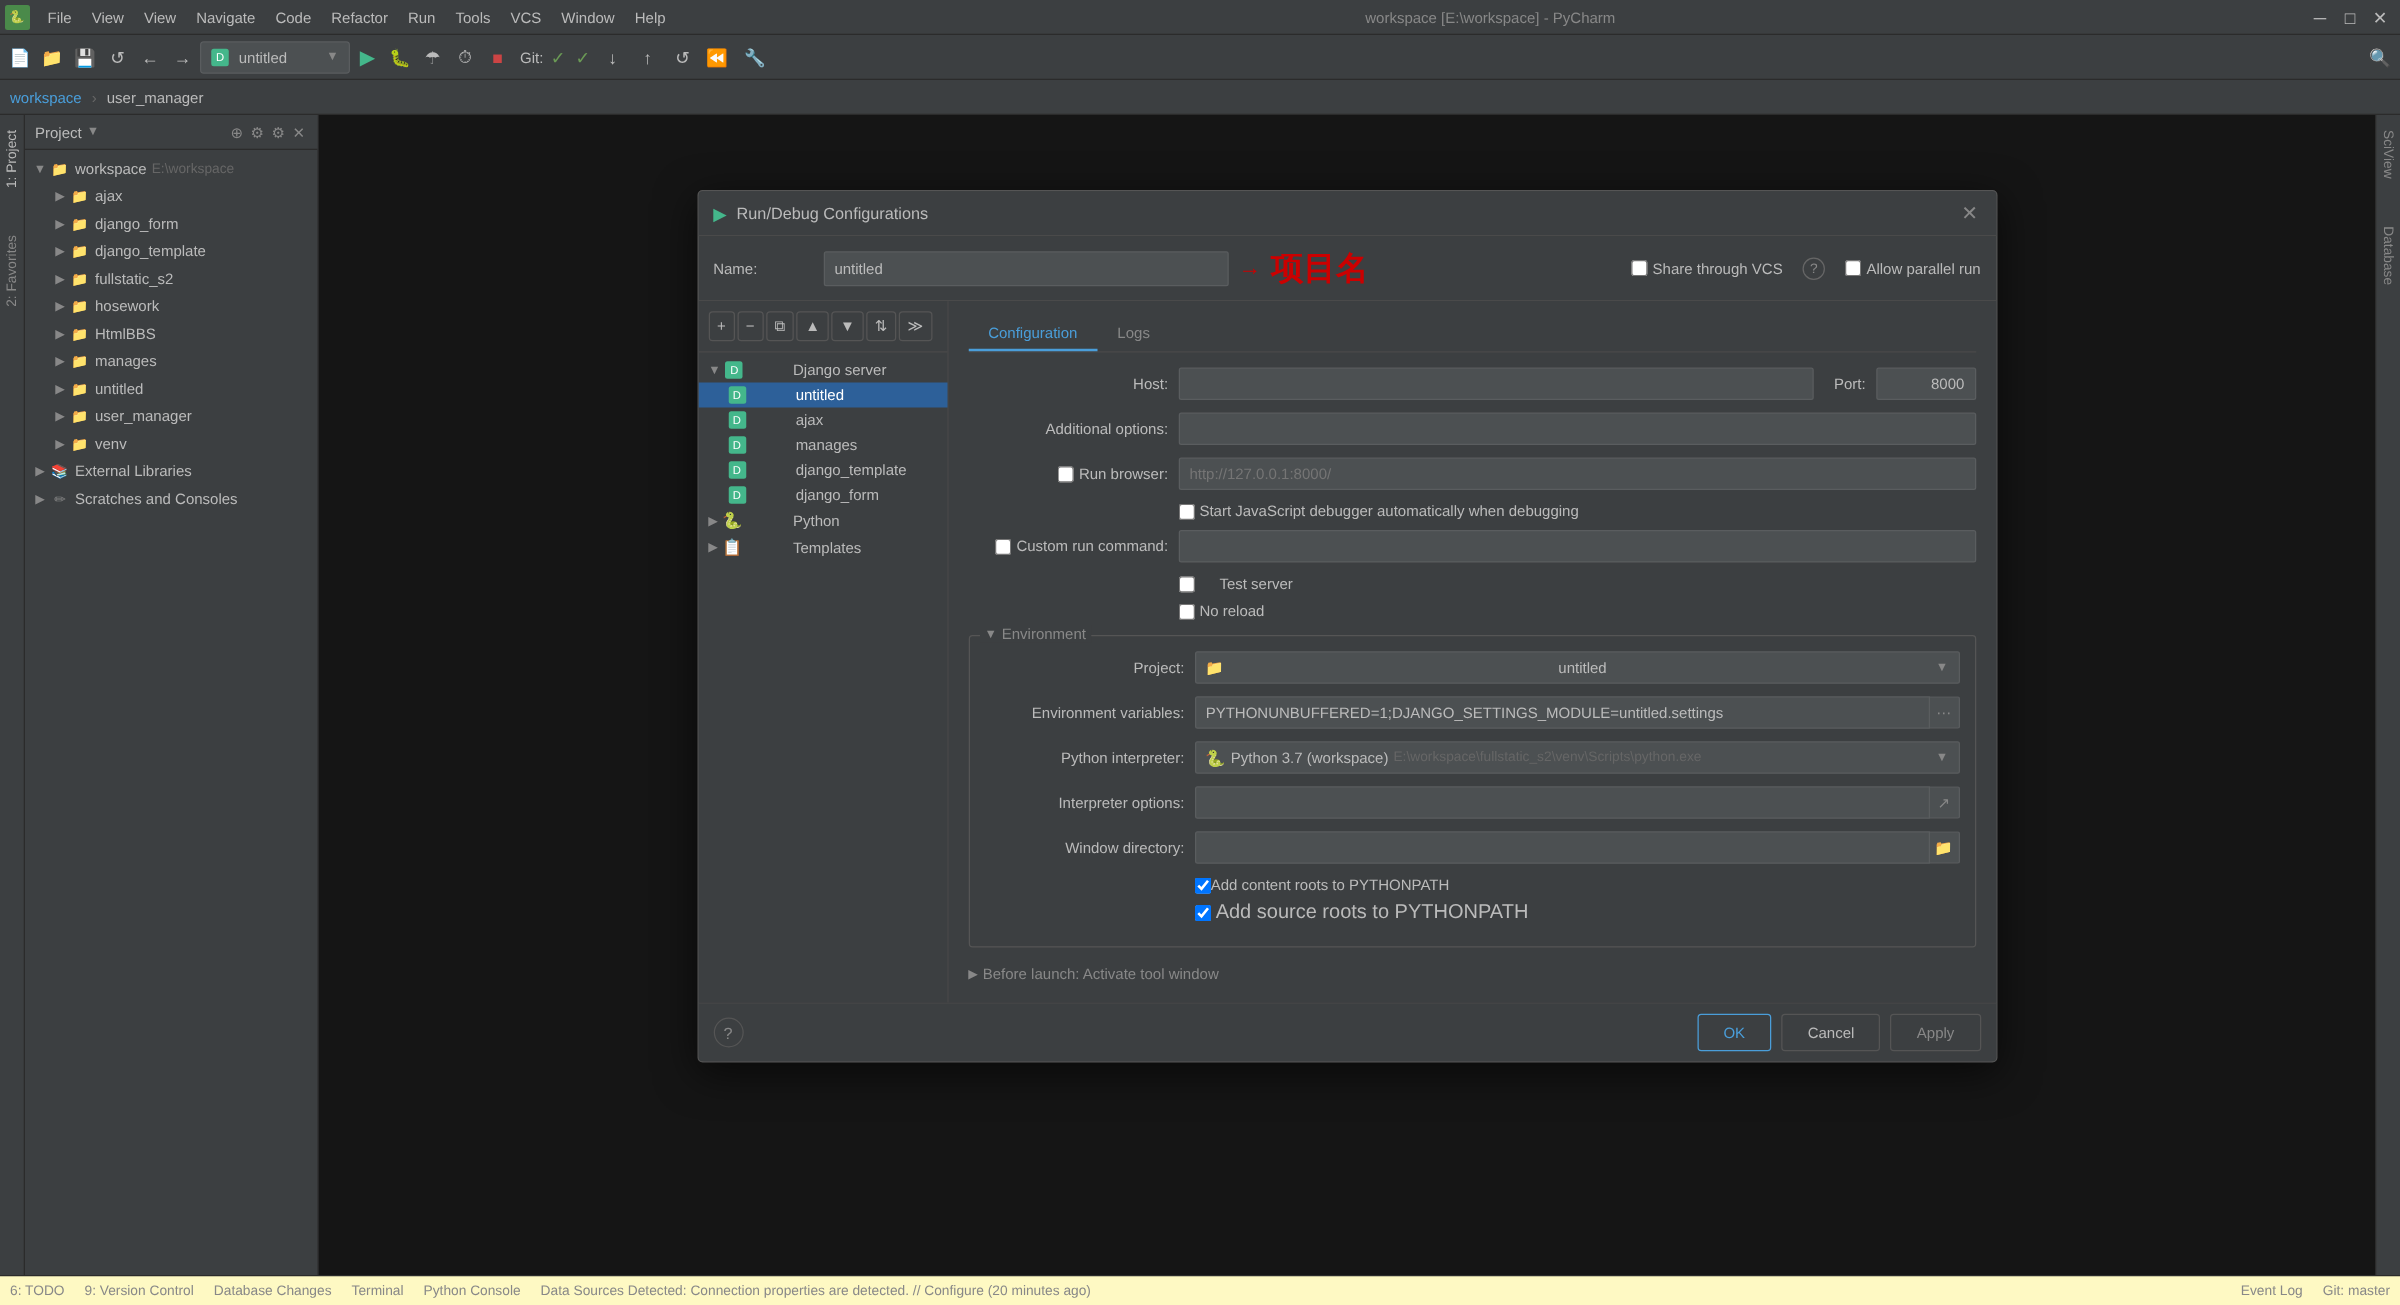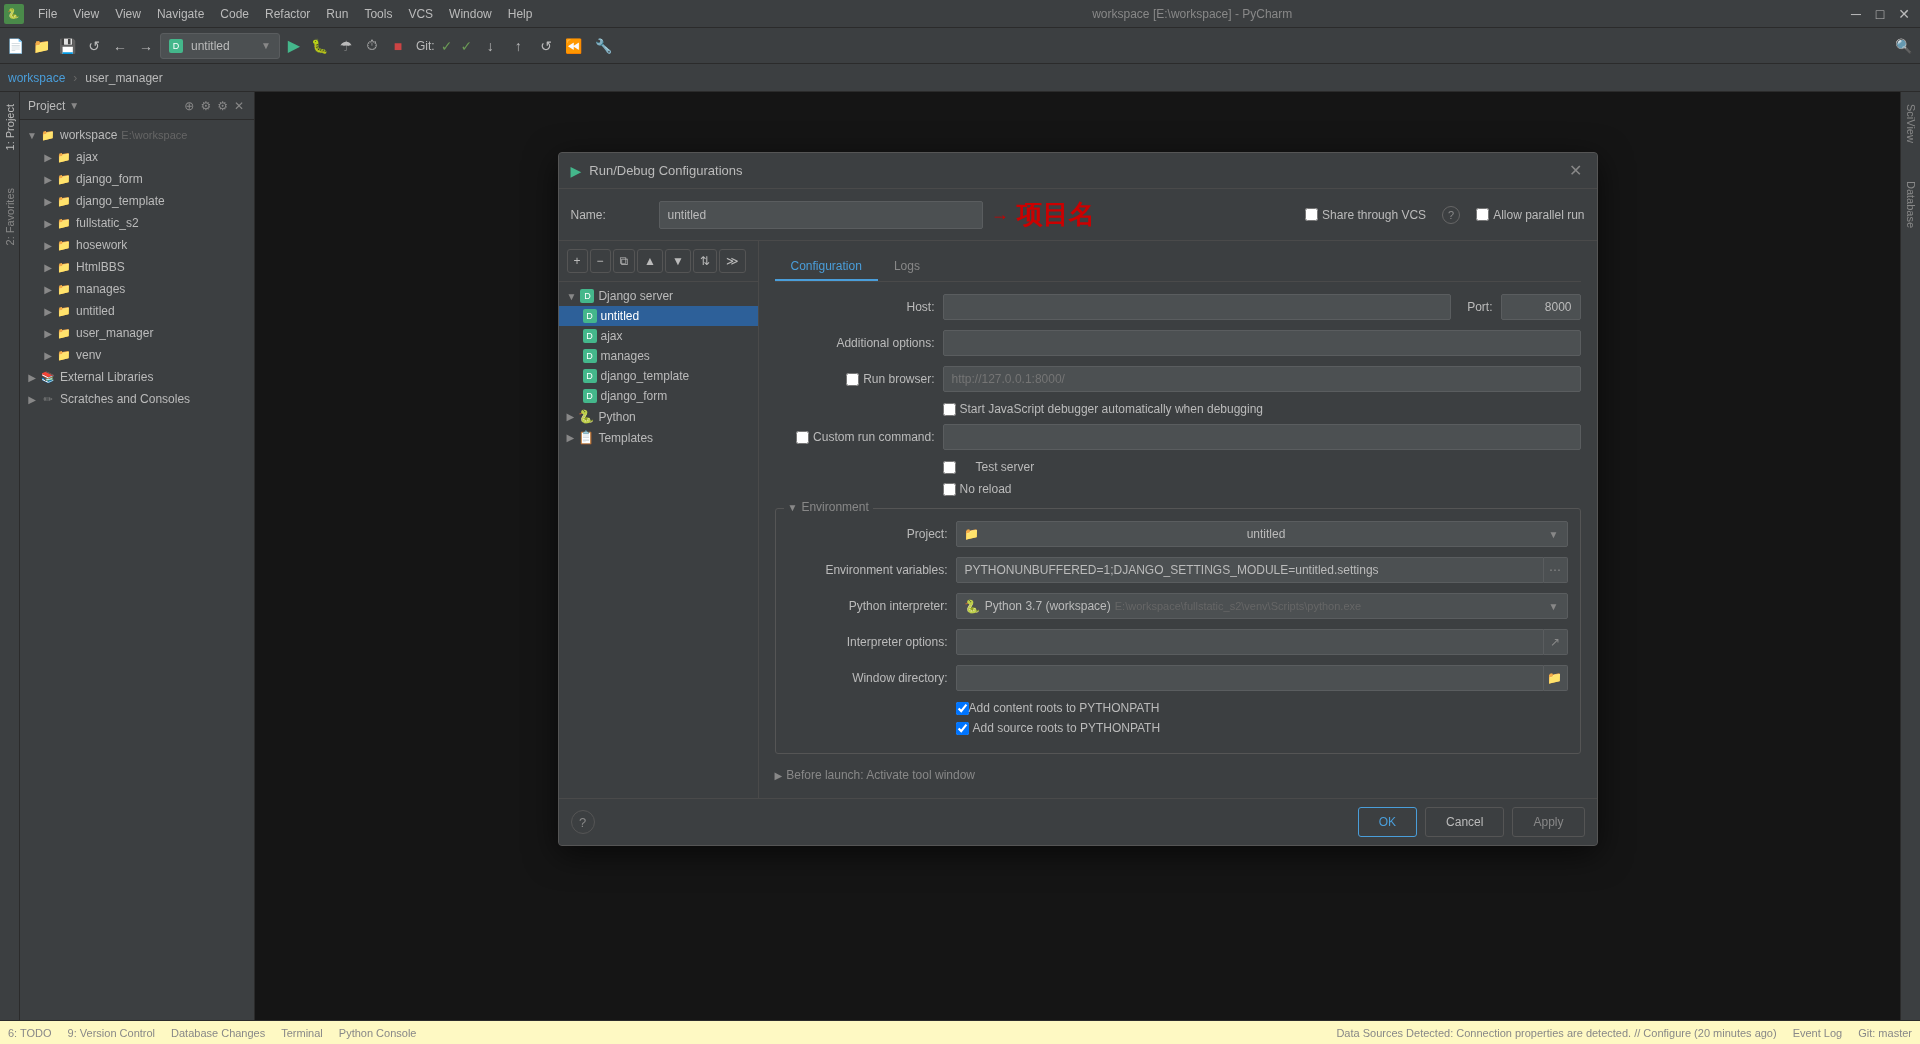--- a/index.html
+++ b/index.html
@@ -69,21 +69,21 @@
 
     
     .dialog-body { display: flex; flex: 1; }
 
     
     .config-tree-panel { width: 200px; background: #3c3f41; border-right: 1px solid #4a4a4a; padding: 8px 0; }
     .config-toolbar { display: flex; align-items: center; padding: 0 8px 8px 8px; gap: 2px; border-bottom: 1px solid #4a4a4a; margin-bottom: 4px; }
     .config-btn { background: transparent; border: 1px solid #555; color: #bbb; cursor: pointer; padding: 2px 6px; border-radius: 3px; font-size: 12px; height: 24px; display: flex; align-items: center; justify-content: center; }
     .config-tree-item { display: flex; align-items: center; padding: 3px 8px; cursor: pointer; gap: 4px; }
     .config-tree-item.selected { background: #2d6099; }
-    .config-tree-item .label { font-size: 12px; color: #bbb; }
+    .config-tree-item .label { font-size: 12px; color: #bbb; margin-left: 36px; }
     .config-tree-item.selected .label { color: #fff; }
     .config-indent { padding-left: 24px; }
 
     
     .config-form-panel { flex: 1; padding: 12px 16px; overflow-y: auto; background: #3c3f41; }
     .name-label { font-size: 12px; color: #bbb; width: 80px; }
     .name-input { flex: 1; background: #4c5052; border: 1px solid #5a5d5f; color: #bbb; padding: 4px 8px; font-size: 12px; height: 28px; border-radius: 2px; outline: none; }
     .help-btn { width: 18px; height: 18px; border-radius: 50%; background: transparent; border: 1px solid #666; color: #888; font-size: 11px; cursor: pointer; display: flex; align-items: center; justify-content: center; }
 
     
@@ -464,21 +464,21 @@
                 </div>
               </div>
 
               <div style="display:flex; align-items:center; margin-bottom:6px; padding-left:168px; gap:0;">
                 <input type="checkbox" checked="" style="">
                 <span style="font-size:12px; color:#bbb;">Add content roots to PYTHONPATH</span>
               </div>
 
               <div style="display:flex; align-items:center; margin-bottom:6px; padding-left:168px; gap:4px;">
                 <input type="checkbox" checked="" style="">
-                <span style="font-size:12px; color:#bbb;">Add source roots to PYTHONPATH</span>
+                <span style="font-size:16px; color:#bbb;">Add source roots to PYTHONPATH</span>
               </div>
             </div>
 
             <div style="display:flex; align-items:center; gap:4px; font-size:12px; color:#888; cursor:pointer; padding:4px 0;">
               <span style="font-size:10px;">▶</span>
               <span>Before launch: Activate tool window</span>
             </div>
 
           </div>
         </div>
@@ -503,18 +503,18 @@
   </div>
 
 </div>
 
 <div class="status-bar">
   <span class="status-item">6: TODO</span>
   <span class="status-item">9: Version Control</span>
   <span class="status-item">Database Changes</span>
   <span class="status-item">Terminal</span>
   <span class="status-item">Python Console</span>
-  <span style="color:#888; font-size:11px; flex:1; overflow:hidden; text-overflow:ellipsis; white-space:nowrap;text-align:right;">Data Sources Detected: Connection properties are detected. // Configure (20 minutes ago)</span>
+  <span style="color:#888; font-size:11px; flex:1; overflow:hidden; text-overflow:ellipsis; white-space:nowrap;">Data Sources Detected: Connection properties are detected. // Configure (20 minutes ago)</span>
   <div class="status-right">
     <span class="status-item">Event Log</span>
     <span class="status-item">Git: master</span>
   </div>
 </div>
 
 </body></html>

